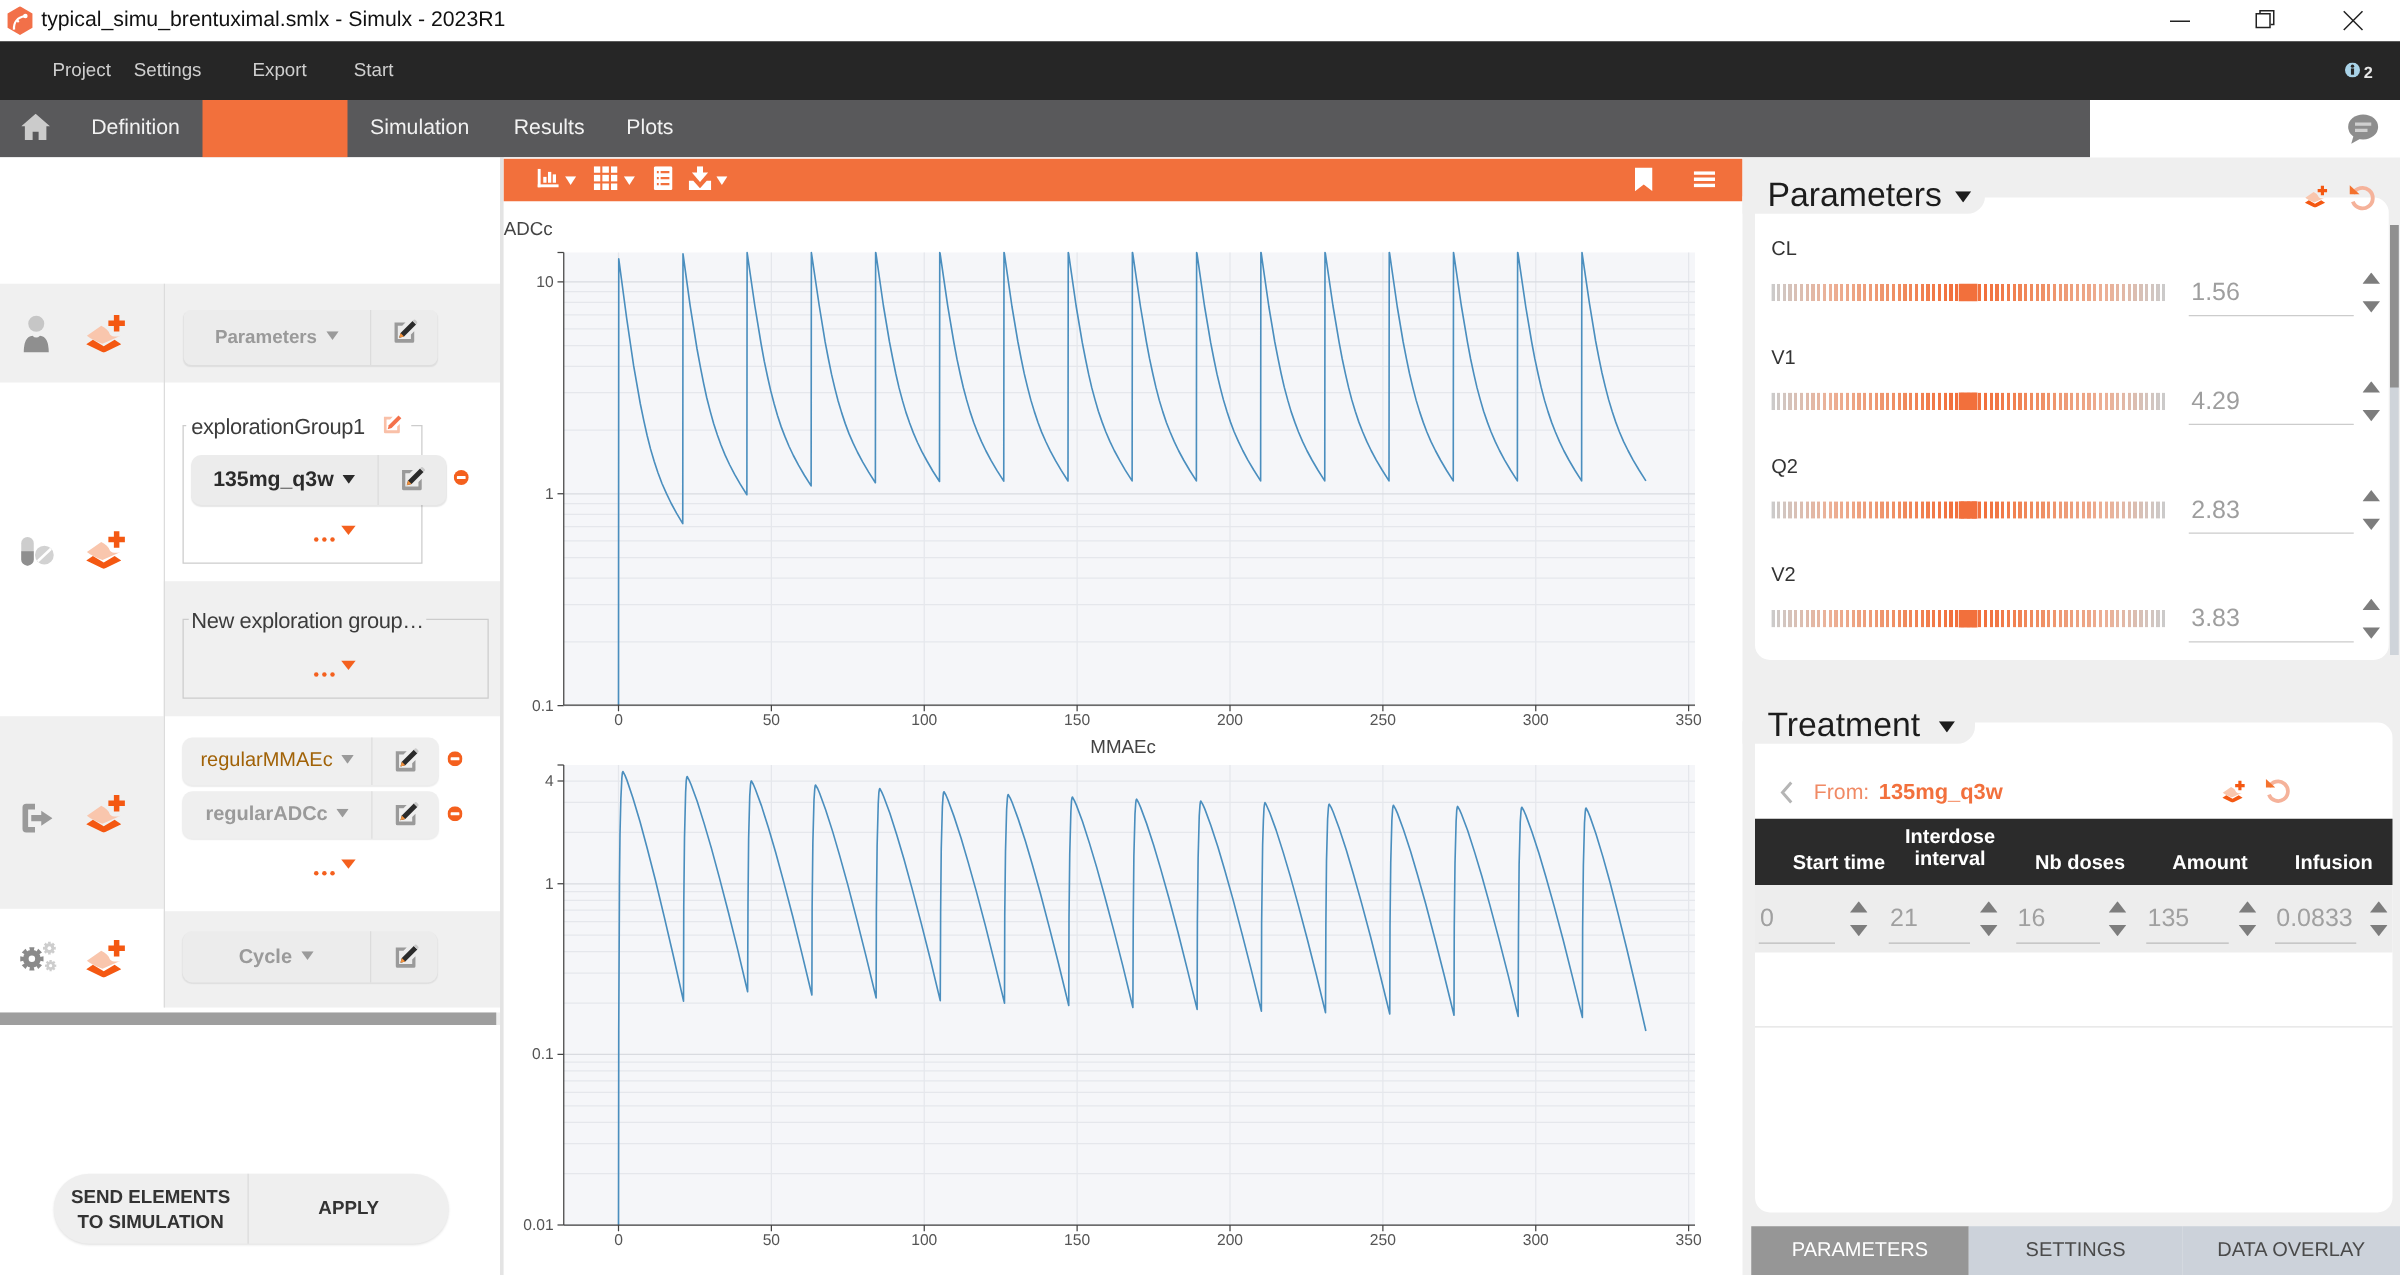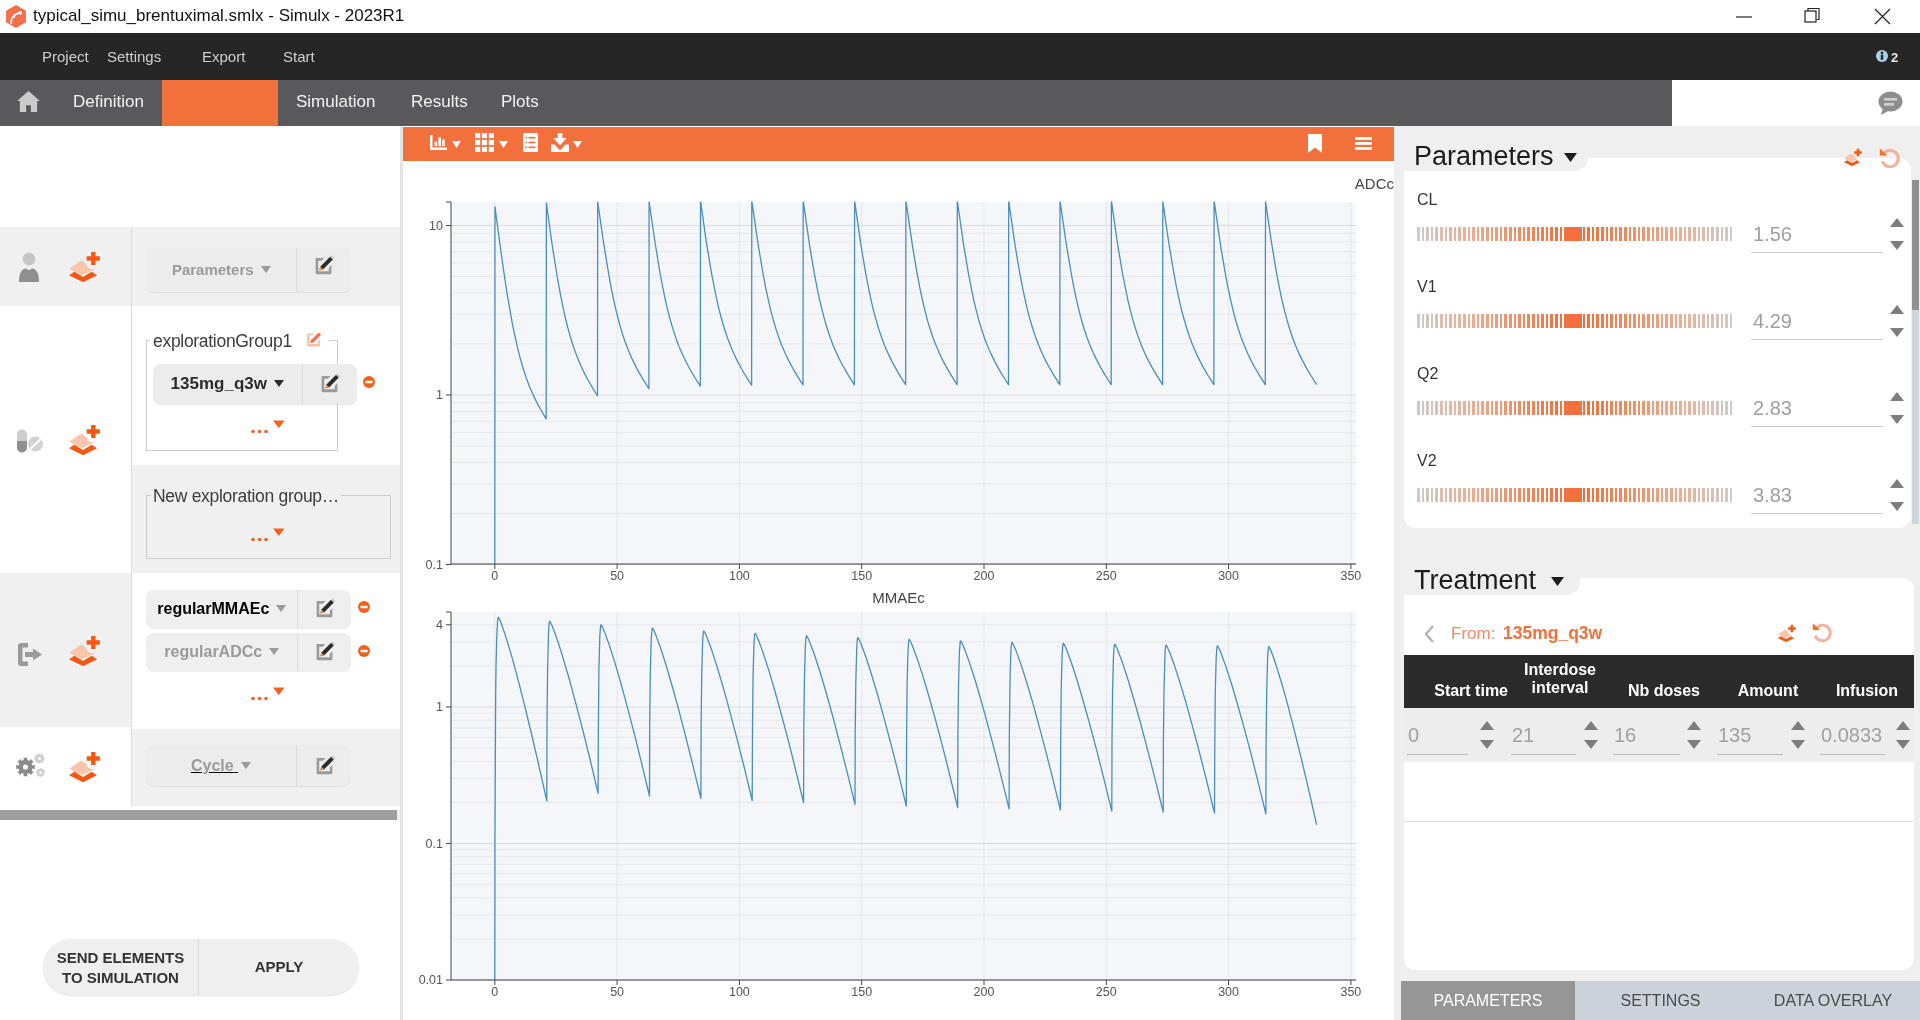--- a/index.html
+++ b/index.html
@@ -134,21 +134,21 @@
 <rect x="8" y="10" width="9" height="5" fill="#9a9a9a"></rect>
 <path d="M16 6.5 L25 12.5 L16 18.5 Z" fill="#9a9a9a"></path>
 </svg>
 <svg style="position:absolute;left:66px;top:633px" width="34" height="33" viewBox="0 0 34 33">
 <path d="M3.5 19.5 L15 11.5 C18.5 13 21 15.5 22 18.5 C24 20.5 27 20.8 30.5 19.5 L16 26 C11 24 6.5 22 3.5 19.5 Z" fill="#f9c6ad"></path>
 <path d="M3 26.3 L8.3 22.8 L17 27.9 L25.7 22.8 L31 26.3 L17 33.2 Z" fill="#f45812"></path>
 <path d="M25.1 2.9 h4.4 v4.4 h4.4 v4.4 h-4.4 v4.4 h-4.4 v-4.4 h-4.4 V7.3 h4.4 Z" fill="#f45812"></path>
 </svg>
 <div class="abs" style="left:146px;top:590px;width:205px;height:38px;background:#efefef;border-radius:8px;box-shadow:0 1px 1px rgba(0,0,0,0.08);">
 <div class="abs" style="left:151px;top:0;width:1px;height:38px;background:#dedede;"></div>
-<div class="abs" style="left:0;top:0;width:151px;height:38px;text-align:center;line-height:38px;"><span style="font-size:16px;font-weight:bold;color:#000000;">regularMMAEc</span>
+<div class="abs" style="left:0;top:0;width:151px;height:38px;text-align:center;line-height:38px;"><span style="font-size:16px;font-weight:normal;color:#a16207;">regularMMAEc</span>
 <svg style="display:inline-block;vertical-align:middle;margin-left:2px;margin-top:-2px" width="10" height="7" viewBox="0 0 10 7">
           <path d="M0 0 h10 l-5 7 Z" fill="#9a9a9a"></path>
         </svg></div>
 </div>
 <svg style="position:absolute;left:314px;top:598px" width="21" height="21" viewBox="0 0 24 24">
 <path d="M3 5 h10 l-3 3 H6 v12 h12 v-4 l3-3 v9 a1.5 1.5 0 0 1 -1.5 1.5 h-15 A1.5 1.5 0 0 1 3 22 Z" fill="#9a9a9a" transform="translate(0,-1.5)"></path>
 <path d="M19.5 2 l3.2 3.2 -11 11 -4.4 1.2 1.2-4.4 Z" fill="#2b2b2b"></path>
 <path d="M8.5 13 l-1.2 4.4 4.4-1.2 Z" fill="#f2913c"></path>
 <path d="M19.5 2 l3.2 3.2 1-1 a1 1 0 0 0 0-1.4 l-1.8-1.8 a1 1 0 0 0-1.4 0 Z" fill="#c9c9c9"></path>
 </svg>
@@ -211,21 +211,21 @@
       <circle cx="27.5" cy="23.5" r="3.5" fill="#cdcdcd"></circle>
       <circle cx="27.5" cy="23.5" r="1.3" fill="#fff"></circle>
     </svg>
 <svg style="position:absolute;left:66px;top:749px" width="34" height="33" viewBox="0 0 34 33">
 <path d="M3.5 19.5 L15 11.5 C18.5 13 21 15.5 22 18.5 C24 20.5 27 20.8 30.5 19.5 L16 26 C11 24 6.5 22 3.5 19.5 Z" fill="#f9c6ad"></path>
 <path d="M3 26.3 L8.3 22.8 L17 27.9 L25.7 22.8 L31 26.3 L17 33.2 Z" fill="#f45812"></path>
 <path d="M25.1 2.9 h4.4 v4.4 h4.4 v4.4 h-4.4 v4.4 h-4.4 v-4.4 h-4.4 V7.3 h4.4 Z" fill="#f45812"></path>
 </svg>
 <div class="abs" style="left:146px;top:745px;width:204px;height:41px;background:#ececec;border-radius:8px;box-shadow:0 1px 1px rgba(0,0,0,0.08);">
 <div class="abs" style="left:150px;top:0;width:1px;height:41px;background:#dcdcdc;"></div>
-<div class="abs" style="left:0;top:0;width:150px;height:41px;text-align:center;line-height:41px;text-decoration:underline;"><span style="font-size:16px;font-weight:bold;color:#9a9a9a;">Cycle</span>
+<div class="abs" style="left:0;top:0;width:150px;height:41px;text-align:center;line-height:41px;"><span style="font-size:16px;font-weight:bold;color:#9a9a9a;">Cycle</span>
 <svg style="display:inline-block;vertical-align:middle;margin-left:3px;margin-top:-2px" width="10" height="7" viewBox="0 0 10 7">
           <path d="M0 0 h10 l-5 7 Z" fill="#9a9a9a"></path>
         </svg></div>
 </div>
 <svg style="position:absolute;left:314px;top:755px" width="21" height="21" viewBox="0 0 24 24">
 <path d="M3 5 h10 l-3 3 H6 v12 h12 v-4 l3-3 v9 a1.5 1.5 0 0 1 -1.5 1.5 h-15 A1.5 1.5 0 0 1 3 22 Z" fill="#9a9a9a" transform="translate(0,-1.5)"></path>
 <path d="M19.5 2 l3.2 3.2 -11 11 -4.4 1.2 1.2-4.4 Z" fill="#2b2b2b"></path>
 <path d="M8.5 13 l-1.2 4.4 4.4-1.2 Z" fill="#f2913c"></path>
 <path d="M19.5 2 l3.2 3.2 1-1 a1 1 0 0 0 0-1.4 l-1.8-1.8 a1 1 0 0 0-1.4 0 Z" fill="#c9c9c9"></path>
 </svg>
@@ -291,21 +291,21 @@
 <svg class="abs" style="left:1308px;top:134px" width="14" height="19" viewBox="0 0 14 19">
       <path d="M0 0 H14 V19 L7 13.5 L0 19 Z" fill="#fff"></path>
     </svg>
 <svg class="abs" style="left:1355px;top:137px" width="17" height="13" viewBox="0 0 17 13">
       <g fill="#fff">
         <rect x="0" y="0" width="17" height="2.8"></rect>
         <rect x="0" y="5" width="17" height="2.8"></rect>
         <rect x="0" y="10" width="17" height="2.8"></rect>
       </g>
     </svg>
-<div class="abs" style="left:403px;top:175px;width:991px;text-align:right;font-size:15px;color:#444;">ADCc</div>
+<div class="abs" style="left:403px;top:175px;width:991px;text-align:left;font-size:15px;color:#444;">ADCc</div>
 <div class="abs" style="left:403px;top:589px;width:991px;text-align:center;font-size:15px;color:#444;">MMAEc</div>
 <svg style="position:absolute;left:0;top:0" width="1920" height="1020" viewBox="0 0 1920 1020">
       <rect x="451" y="202" width="905" height="362" fill="#f5f6f9"></rect>
       <line x1="494.8" y1="202" x2="494.8" y2="564" stroke="#e5e7ec" stroke-width="1"></line>
       <line x1="617.1" y1="202" x2="617.1" y2="564" stroke="#e5e7ec" stroke-width="1"></line>
       <line x1="739.4" y1="202" x2="739.4" y2="564" stroke="#e5e7ec" stroke-width="1"></line>
       <line x1="861.7" y1="202" x2="861.7" y2="564" stroke="#e5e7ec" stroke-width="1"></line>
       <line x1="984.0" y1="202" x2="984.0" y2="564" stroke="#e5e7ec" stroke-width="1"></line>
       <line x1="1106.3" y1="202" x2="1106.3" y2="564" stroke="#e5e7ec" stroke-width="1"></line>
       <line x1="1228.6" y1="202" x2="1228.6" y2="564" stroke="#e5e7ec" stroke-width="1"></line>

